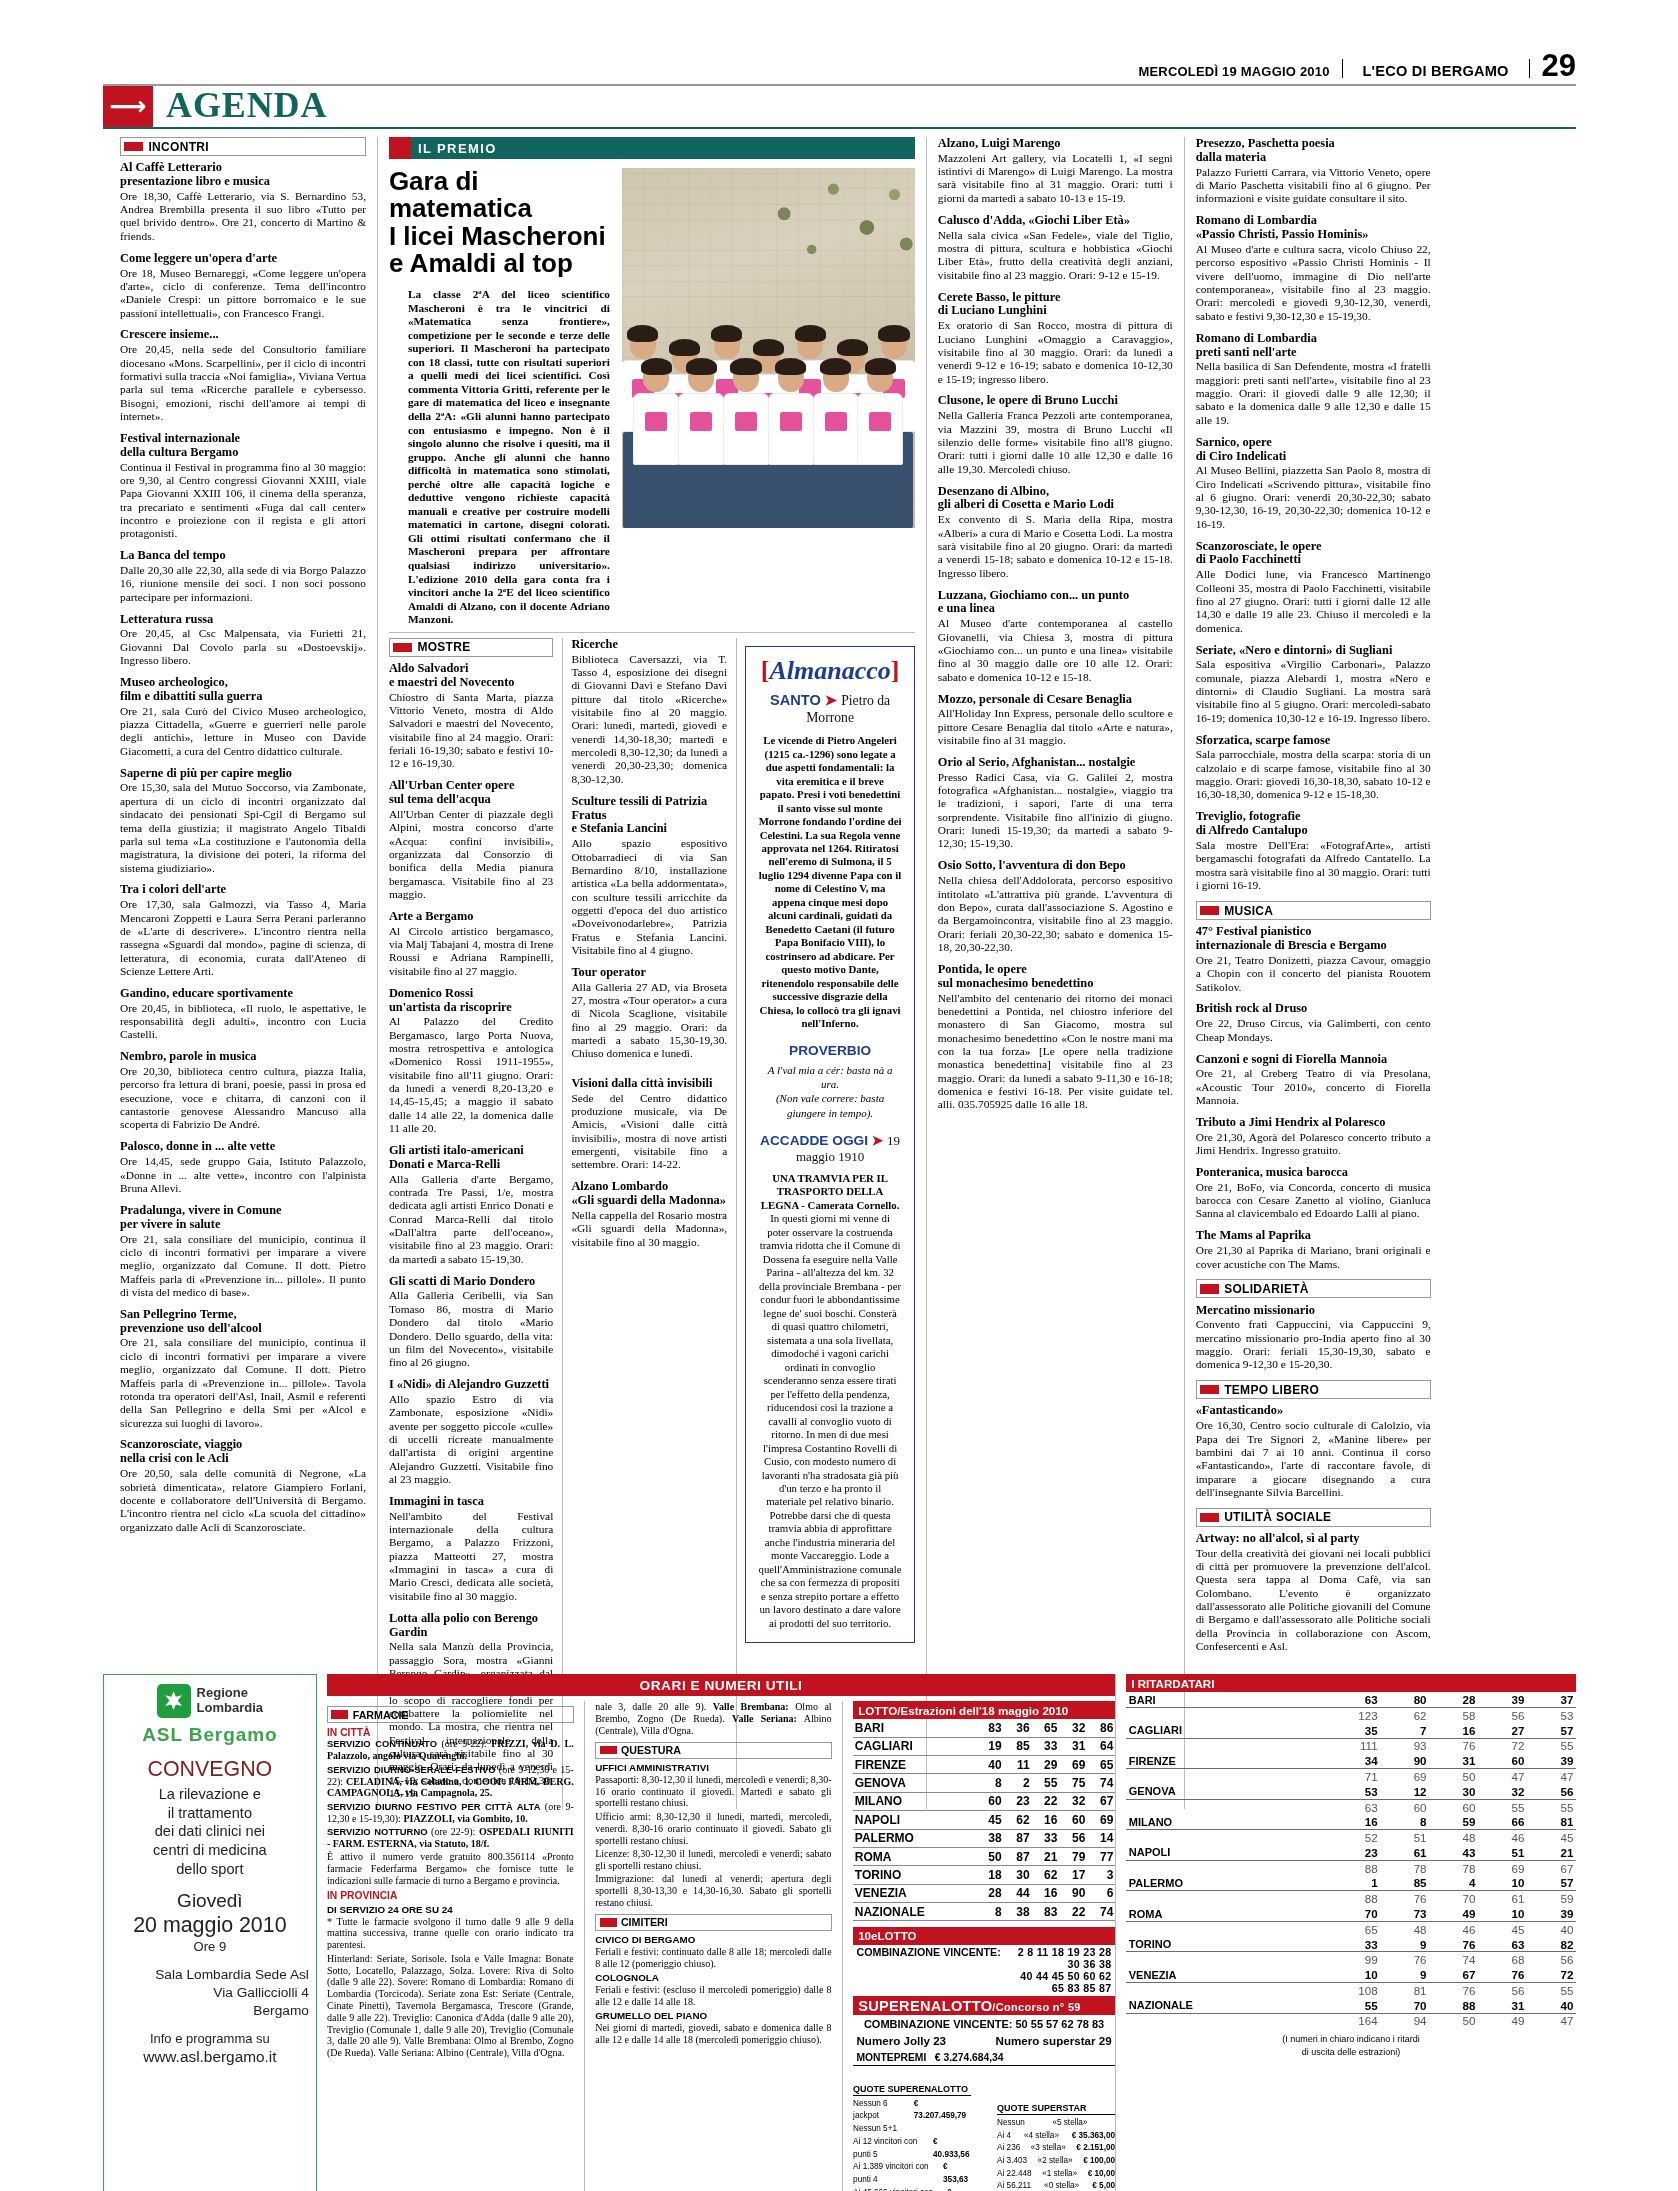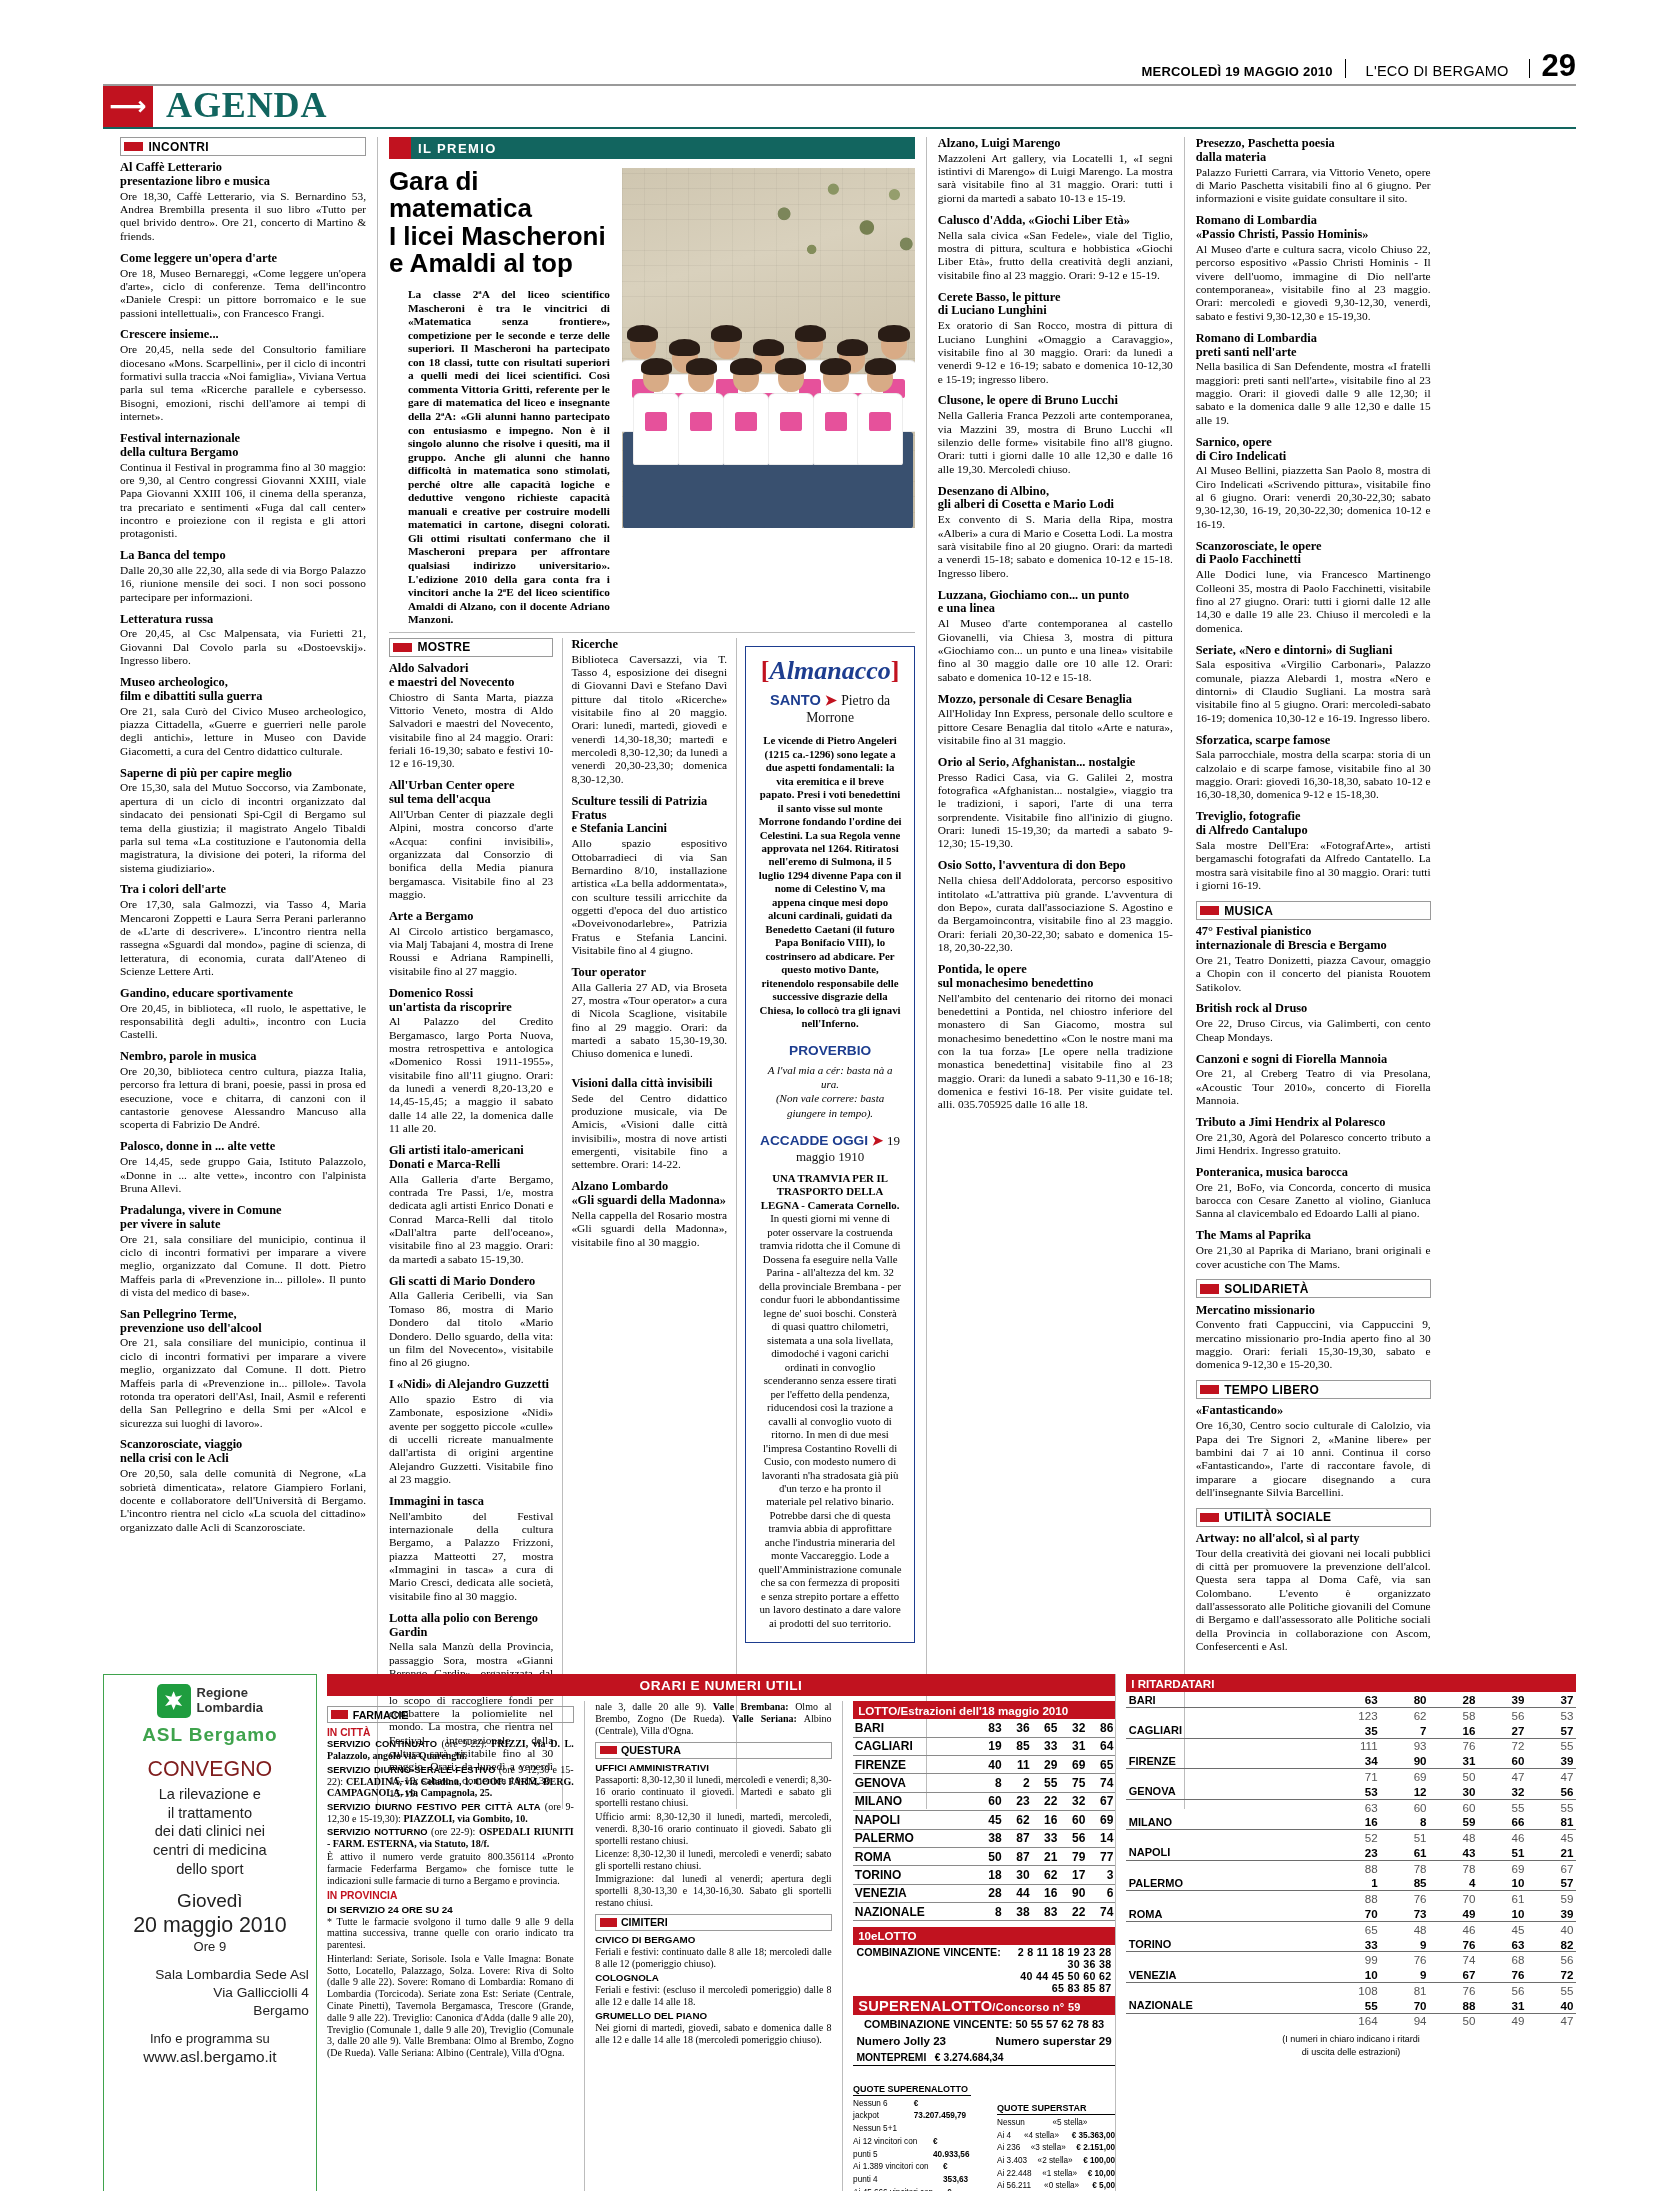--- a/index.html
+++ b/index.html
@@ -10,21 +10,21 @@
     color: #000; position: relative; overflow: hidden;
   }
   .page { position: relative; width: 1679px; height: 2192px; padding: 0; }
 
   
   .masthead { position: absolute; left: 0; right: 0; top: 50px; height: 29px;
     display: flex; align-items: flex-end; justify-content: flex-end; padding-right: 103px; }
   .mh-date { font-family: "Liberation Sans", sans-serif; font-weight: bold; font-size: 13px;
     letter-spacing: 0.2px; padding-right: 12px; }
   .mh-sep { width: 0.9px; background: #000; height: 19px; margin-bottom: 0.9px; }
-  .mh-title { font-family: "Liberation Sans", sans-serif; font-weight: normal; font-size: 14.6px;
+  .mh-title { font-family: "Liberation Sans", sans-serif; font-weight: bold; font-size: 14.6px;
     padding: 0 20px; letter-spacing: 0.2px; }
   .mh-page { font-family: "Liberation Sans", sans-serif; font-weight: bold; font-size: 31px;
     line-height: .85; padding-left: 12px; }
 
   
   .agenda-wrap { position: absolute; left: 103px; right: 103px; top: 84px; height: 45px; }
   .agenda-rule-top { position: absolute; left: 0; right: 0; top: 0; height: 1.7px; background: #9a9a9a; }
   .agenda-rule-bot { position: absolute; left: 0; right: 0; bottom: 0; height: 1.7px; background: #12655f; }
   .agenda-red { position: absolute; left: 0; top: 1.7px; width: 50px; height: 41px; background: #c1121f;
     display: flex; align-items: center; justify-content: center; }

